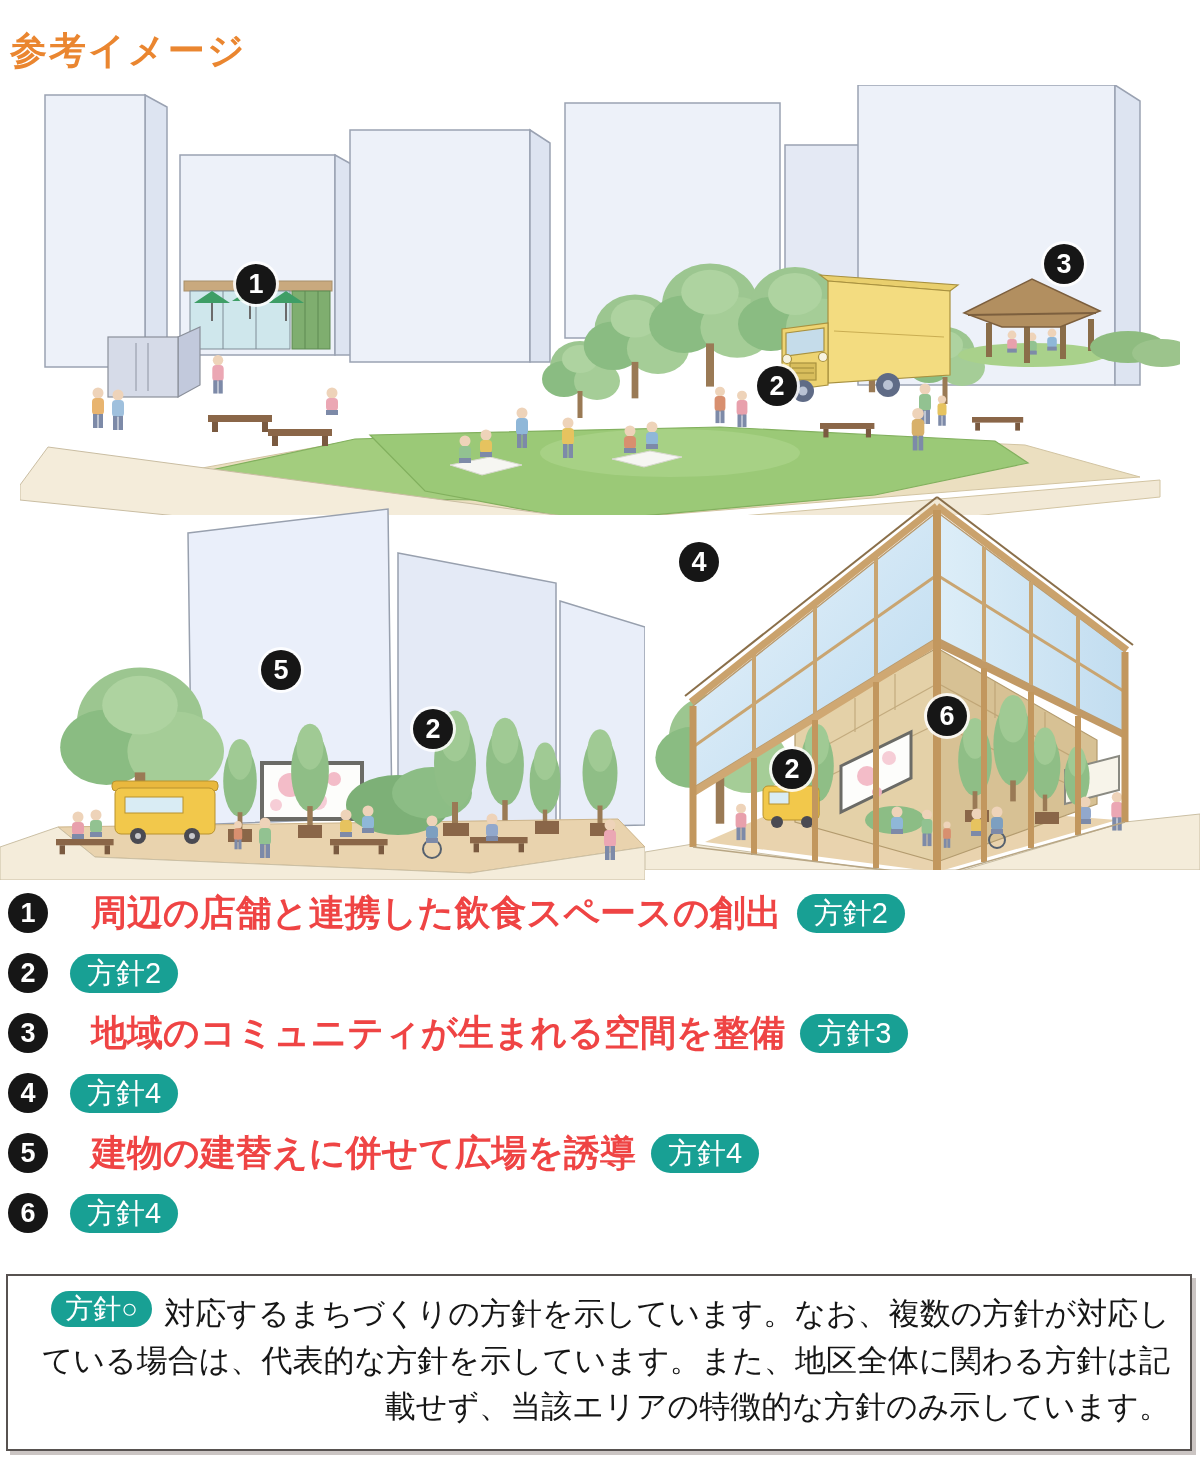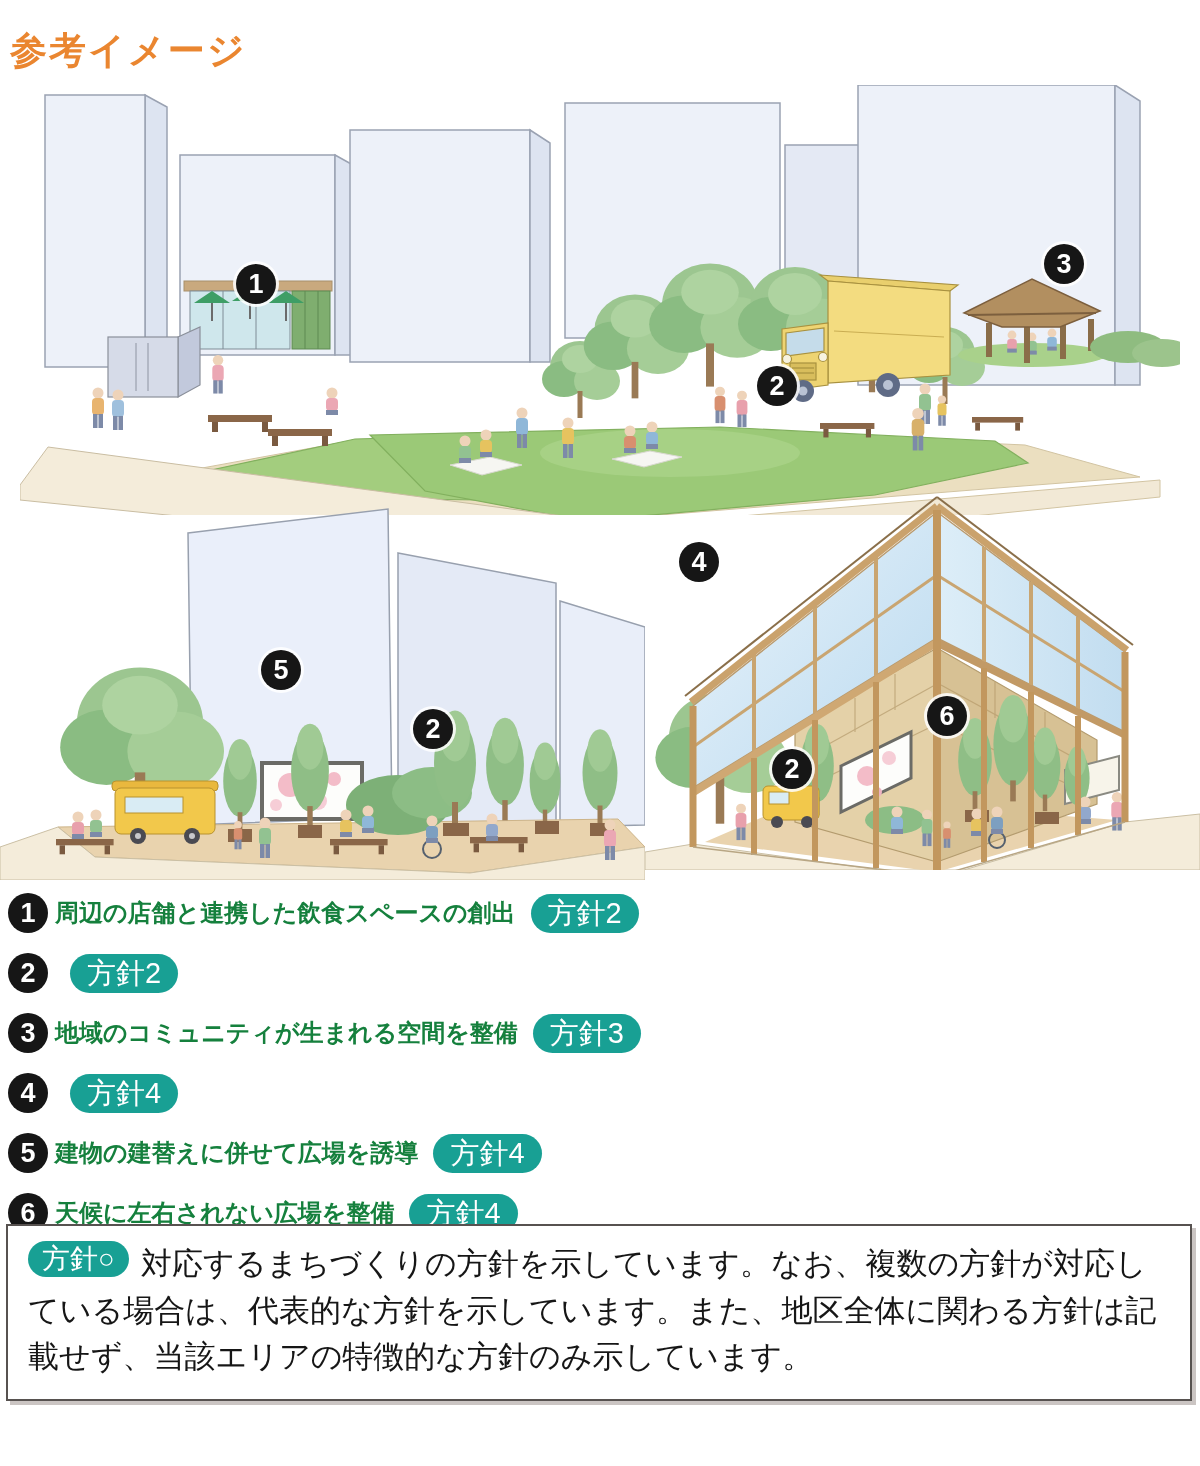--- a/index.html
+++ b/index.html
@@ -1,45 +1,45 @@
 <!DOCTYPE html>
 <html><head>
 <meta charset="utf-8">
 <style>
   html,body{margin:0;padding:0;background:#ffffff;}
   .page{
     position:relative;width:1200px;height:1466px;background:#ffffff;
-    font-family:"Liberation Sans","DejaVu Sans",sans-serif;overflow:hidden;
+    font-family:"Liberation Sans","DejaVu Sans",sans-serif;overflow:hidden;text-align:right;
   }
   .page-title{
     position:absolute;left:10px;top:26px;
     font-size:37px;font-weight:bold;color:#ea8630;letter-spacing:2px;
   }
   .illu{position:absolute;}
   .marker{
     position:absolute;width:40px;height:40px;border-radius:50%;
     background:#161616;color:#ffffff;display:flex;align-items:center;justify-content:center;
     font-size:27px;font-weight:bold;box-shadow:0 0 0 3px rgba(255,255,255,0.85);
     line-height:1;
   }
   .legend{position:absolute;left:8px;top:890px;display:flex;flex-direction:column;gap:14px;}
   .legend-row{display:flex;align-items:center;height:46px;white-space:nowrap;}
   .num-circle{
     flex:0 0 40px;width:40px;height:40px;border-radius:50%;background:#161616;color:#fff;
     display:flex;align-items:center;justify-content:center;font-size:27px;font-weight:bold;
     margin-right:7px;line-height:1;
   }
-  .legend-text{font-size:24px;font-weight:bold;color:#15803d;letter-spacing:0px;}
+  .legend-text{font-size:36px;font-weight:bold;color:#ef4444;letter-spacing:0px;margin-left:36px;}
   .badge{
     display:inline-flex;align-items:center;justify-content:center;
     background:#18a094;color:#ffffff;font-weight:normal;font-size:29px;
     border-radius:24px;padding:5px 17px;margin-left:15px;line-height:1;white-space:nowrap;
   }
   .note-box{
-    position:absolute;left:6px;top:1224px;width:1186px;box-sizing:border-box;
+    position:absolute;left:6px;top:1274px;width:1186px;box-sizing:border-box;
     border:2px solid #575250;background:#ffffff;
     box-shadow:4px 4px 0 rgba(168,158,155,0.6);
     padding:15px 20px 18px 20px;
     font-size:31px;line-height:1.5;color:#161616;
   }
   .note-box .badge{margin:0 12px 0 0;font-size:28px;vertical-align:6px;padding:4px 14px;}
 </style>
 </head>
 <body>
 
@@ -383,21 +383,20 @@
       <span class="num-circle">4</span>
       <span class="badge">方針4</span>
     </div>
     <div class="legend-row">
       <span class="num-circle">5</span>
       <span class="legend-text">建物の建替えに併せて広場を誘導</span>
       <span class="badge">方針4</span>
     </div>
     <div class="legend-row">
       <span class="num-circle">6</span>
-      <span class="legend-text">天候に左右されない広場を整備</span>
       <span class="badge">方針4</span>
     </div>
   </div>
 
   <div class="note-box">
     <span class="badge">方針○</span><span>対応するまちづくりの方針を示しています。なお、複数の方針が対応している場合は、代表的な方針を示しています。また、地区全体に関わる方針は記載せず、当該エリアの特徴的な方針のみ示しています。</span>
   </div>
 
 </div>
 

